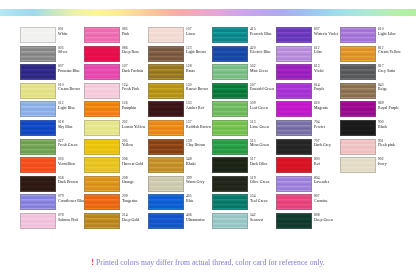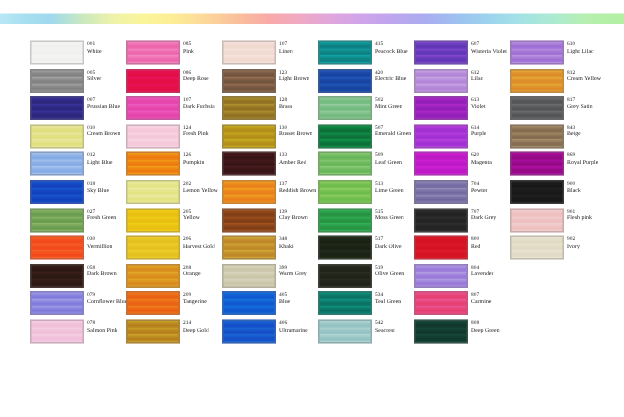--- a/index.html
+++ b/index.html
@@ -552,14 +552,17 @@
       <div class="swatch-cell">
         <div class="swatch-chip" style="background: rgb(18, 60, 48);"></div>
         <div class="swatch-text">
           <span class="swatch-code">808</span>
           <span class="swatch-name">Deep Green</span>
         </div>
       </div>
       <div class="swatch-cell"></div>
     </div>
 
+  <div id="footer-note">
+    <span id="footer-bang">!</span><span>Printed colors may differ from actual thread, color card for reference only.</span>
+  </div>
 
 </div>
 
 </body></html>

